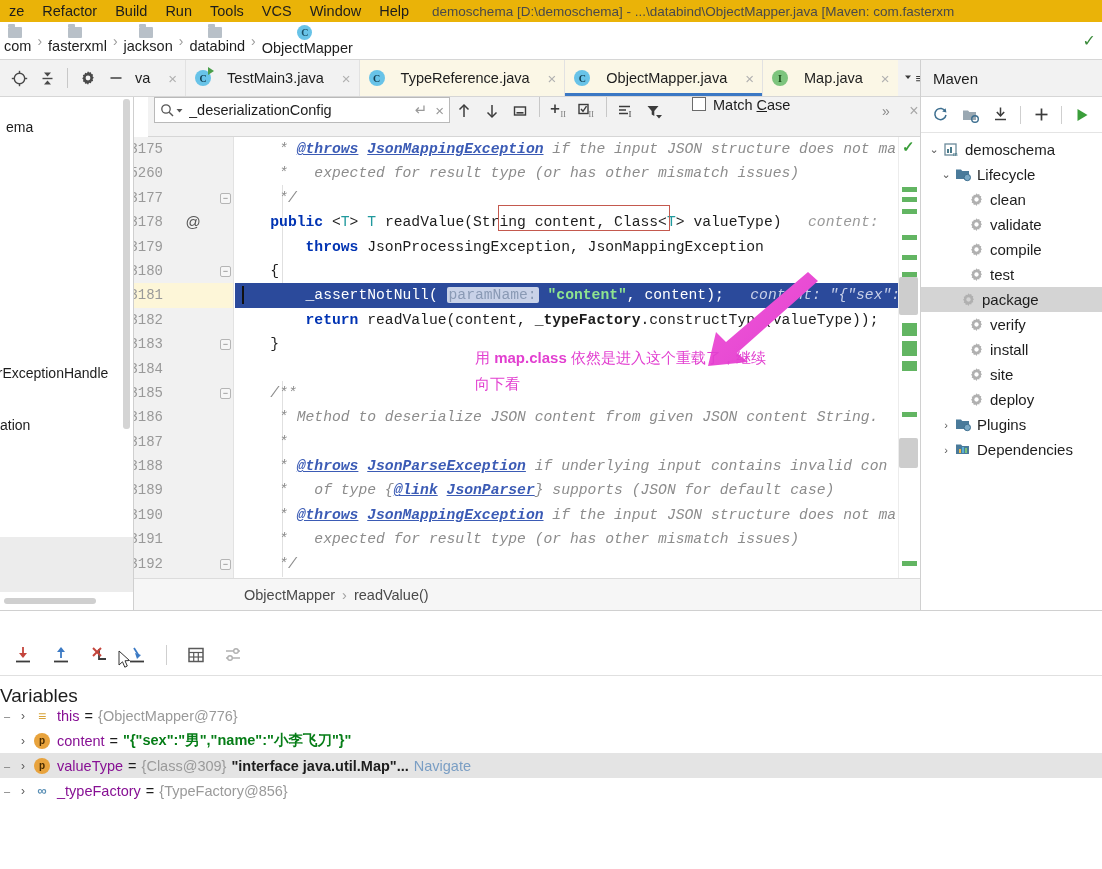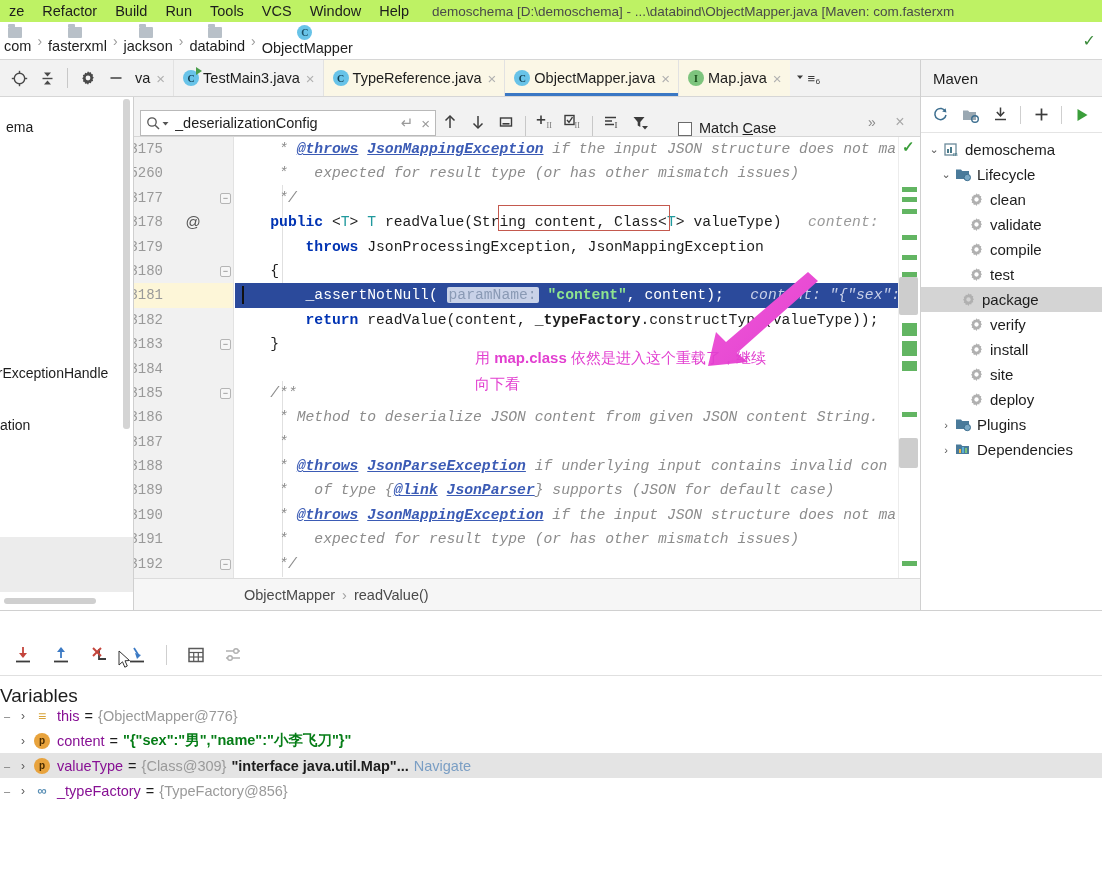--- a/index.html
+++ b/index.html
@@ -10,21 +10,21 @@
     background: #ffffff;
     font-family: "Liberation Sans", sans-serif;
     font-size: 13px;
     color: #1d1d1d;
   }
   #root { position: relative; width: 1102px; height: 869px; }
 
   
   .menubar {
     position: absolute; left: 0; top: 0; width: 1102px; height: 22px;
-    background: #bef264;
+    background: #eab308;
     display: flex; align-items: center;
     white-space: nowrap; overflow: hidden;
   }
   .menu-item {
     padding: 0 9px; font-size: 14.5px; color: #1d1d1d; line-height: 22px;
     cursor: default;
   }
   .win-title {
     margin-left: 14px; font-size: 13.5px; color: #4a4a4a;
     overflow: hidden; text-overflow: clip; white-space: nowrap;
@@ -83,21 +83,21 @@
     background: #f2f2f2; display: flex; align-items: stretch;
     border-bottom: 1px solid #d6d6d6; overflow: hidden;
   }
   .tb-icons { display: flex; align-items: center; padding: 0 4px 0 6px; gap: 2px; }
   .tbi {
     width: 26px; height: 26px; display: flex; align-items: center; justify-content: center;
     color: #4a4a4a;
   }
   .tb-div { width: 1px; height: 20px; background: #c8c8c8; margin: auto 5px; }
   .tab {
-    display: flex; align-items: center; gap: 4px; padding: 0 8px 0 9px;
+    display: flex; align-items: center; gap: 16px; padding: 0 8px 0 9px;
     font-size: 14.5px; color: #1d1d1d; white-space: nowrap; position: relative;
     border-left: 1px solid #e2e2e2;
   }
   .tab.partial { padding-left: 2px; border-left: none; }
   .tab.inactive-yellow { background: #fbf7e6; }
   .tab.active {
     background: #fbf7e6;
   }
   .tab.active:after {
     content: ""; position: absolute; left: 0; right: 0; bottom: 0; height: 3px;
@@ -115,22 +115,22 @@
   .ficon.runcls { background: #68c3e8; color: #123e52; }
   .ficon.runcls:after {
     content: ""; position: absolute; right: -3px; top: -3px;
     width: 0; height: 0; border-left: 6px solid #4a9e4a;
     border-top: 4px solid transparent; border-bottom: 4px solid transparent;
   }
   .tab-opts { display: flex; align-items: center; margin-left: 6px; color: #3a3a3a; font-size: 13px; }
 
   
   .findbar {
-    position: absolute; left: 134px; top: 97px; width: 786px; height: 40px;
-    background: #f2f2f2; display: flex; align-items: flex-end; padding: 0 6px;
+    position: absolute; left: 148px; top: 97px; width: 786px; height: 40px;
+    background: #f2f2f2; display: flex; align-items: flex-start; padding: 0 6px;
     border-bottom: 1px solid #d6d6d6;
   }
   .find-input-wrap {
     display: flex; align-items: center; height: 26px; width: 296px;
     background: #ffffff; border: 1px solid #b9b9b9; padding: 0 5px;
   }
   .find-query {
     flex: 1; font-family: "Liberation Sans", sans-serif; font-size: 14.5px;
     color: #1d1d1d; border: none; outline: none; background: transparent;
     padding-left: 6px;

